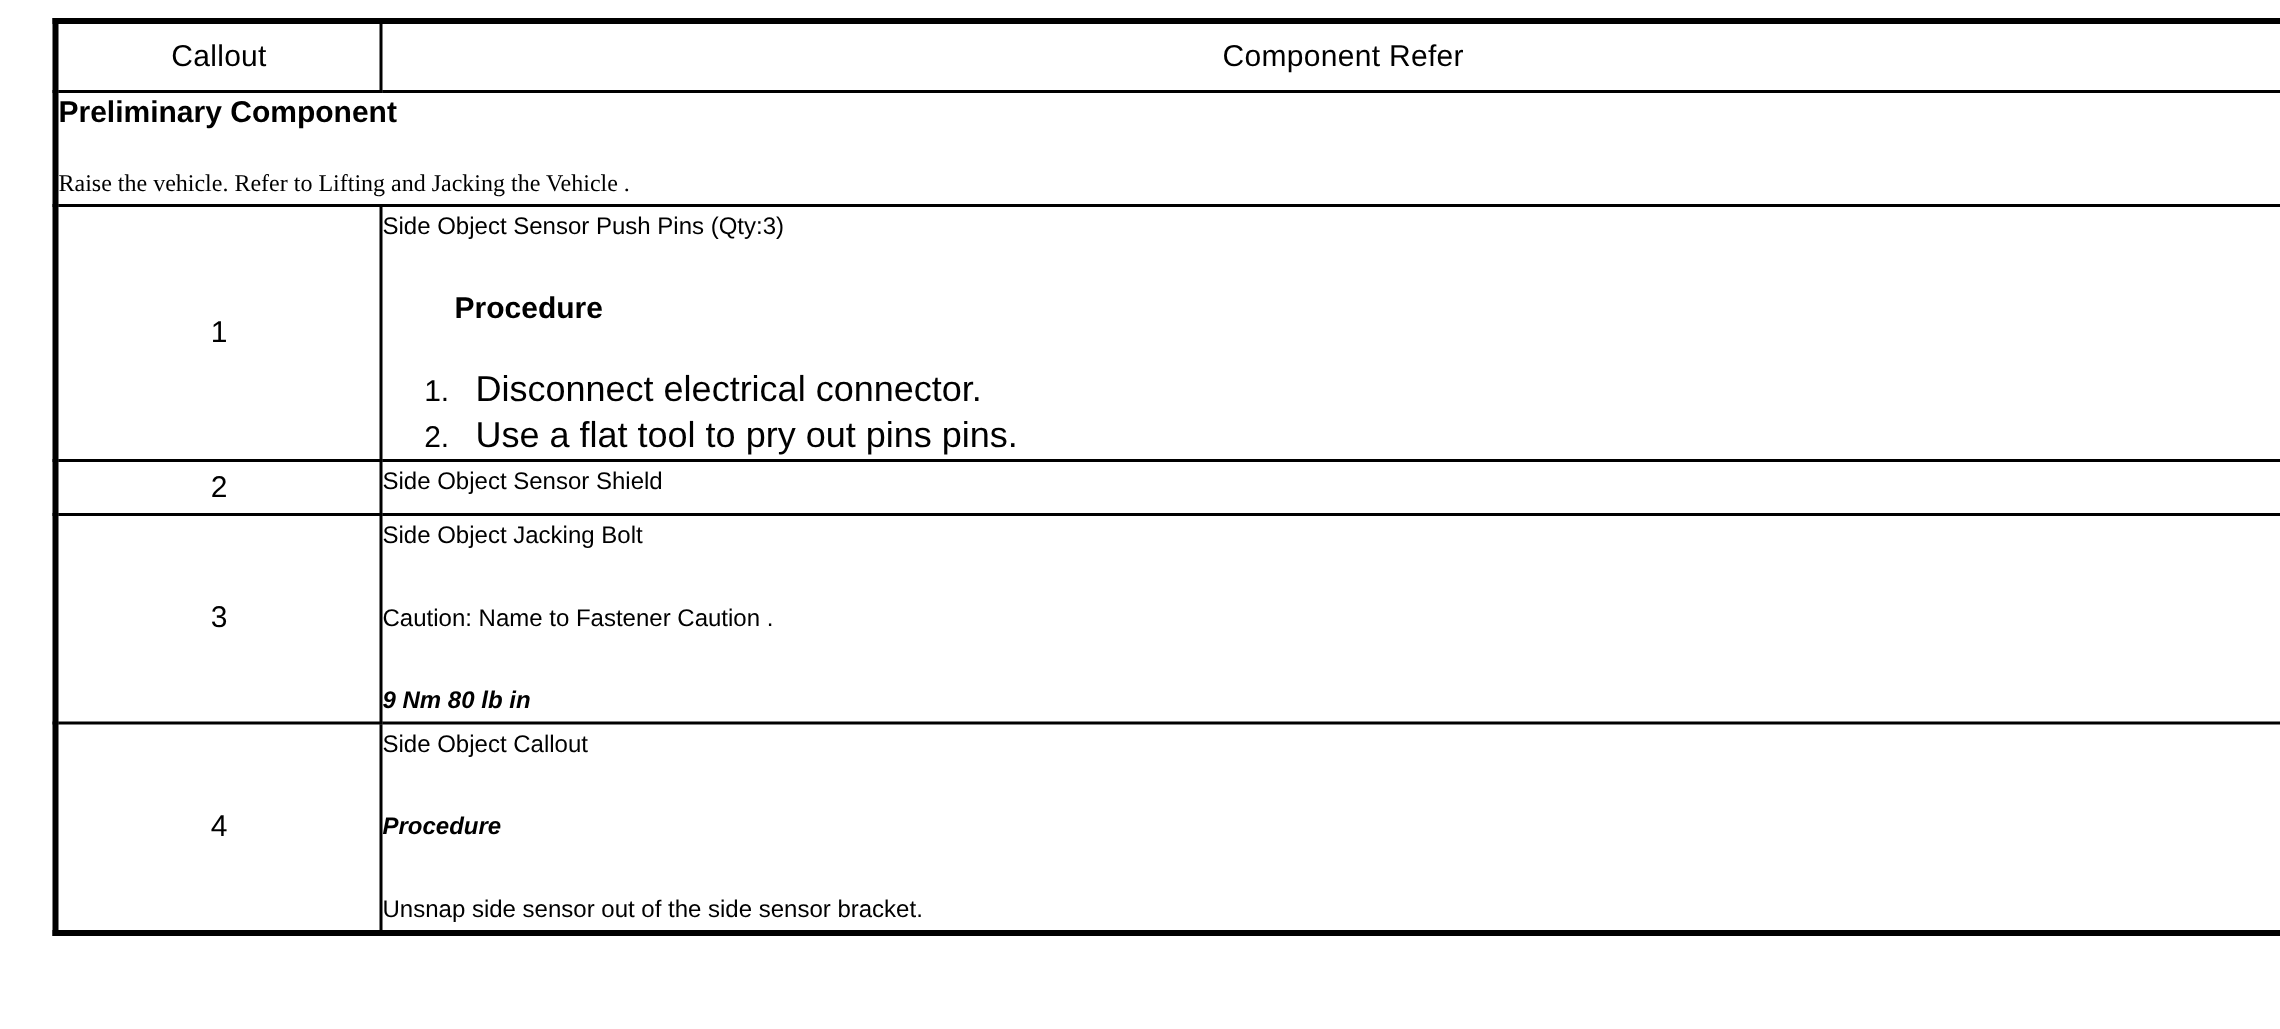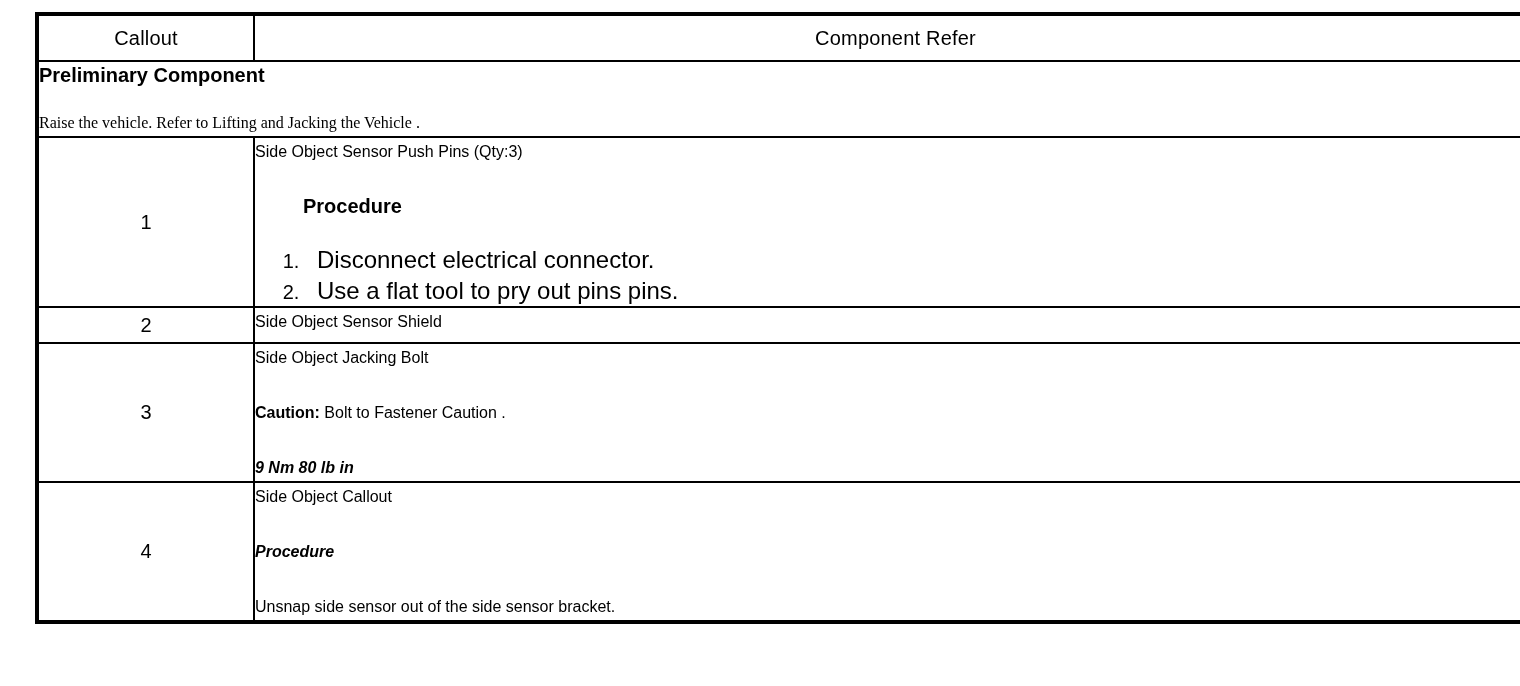--- a/index.html
+++ b/index.html
@@ -100,21 +100,21 @@
     list-style-position: outside;
     list-style-type: decimal;
   }
   ol.steps li {
     font-size: 24px;
     line-height: 31px;
     padding-left: 12px;
   }
   ol.steps li::marker { font-size: 20px; }
 
-  .inline-b { font-weight: bold; }
+  .inline-b { font-weight: normal; }
 </style>
 </head>
 <body>
 
 <table class="doc-table">
   <colgroup>
     <col class="col-callout">
     <col class="col-name">
   </colgroup>
   <tbody>
@@ -150,21 +150,21 @@
       <td class="name-cell tight">
         <p class="line">Side Object Sensor Shield</p>
       </td>
     </tr>
 
     <tr>
       <td class="callout-cell">3</td>
       <td class="name-cell">
         <p class="line">Side Object Jacking Bolt</p>
         <div class="gap-lg"></div>
-        <p class="line"><span class="inline-b">Caution:</span><span> Bolt to Fastener Caution .</span></p>
+        <p class="line"><span class="inline-b">Caution:</span><span> Name to Fastener Caution .</span></p>
         <div class="gap-lg"></div>
         <p class="line b">9 Nm 80 lb in</p>
       </td>
     </tr>
 
     <tr>
       <td class="callout-cell">4</td>
       <td class="name-cell">
         <p class="line">Side Object Callout</p>
         <div class="gap-lg"></div>

